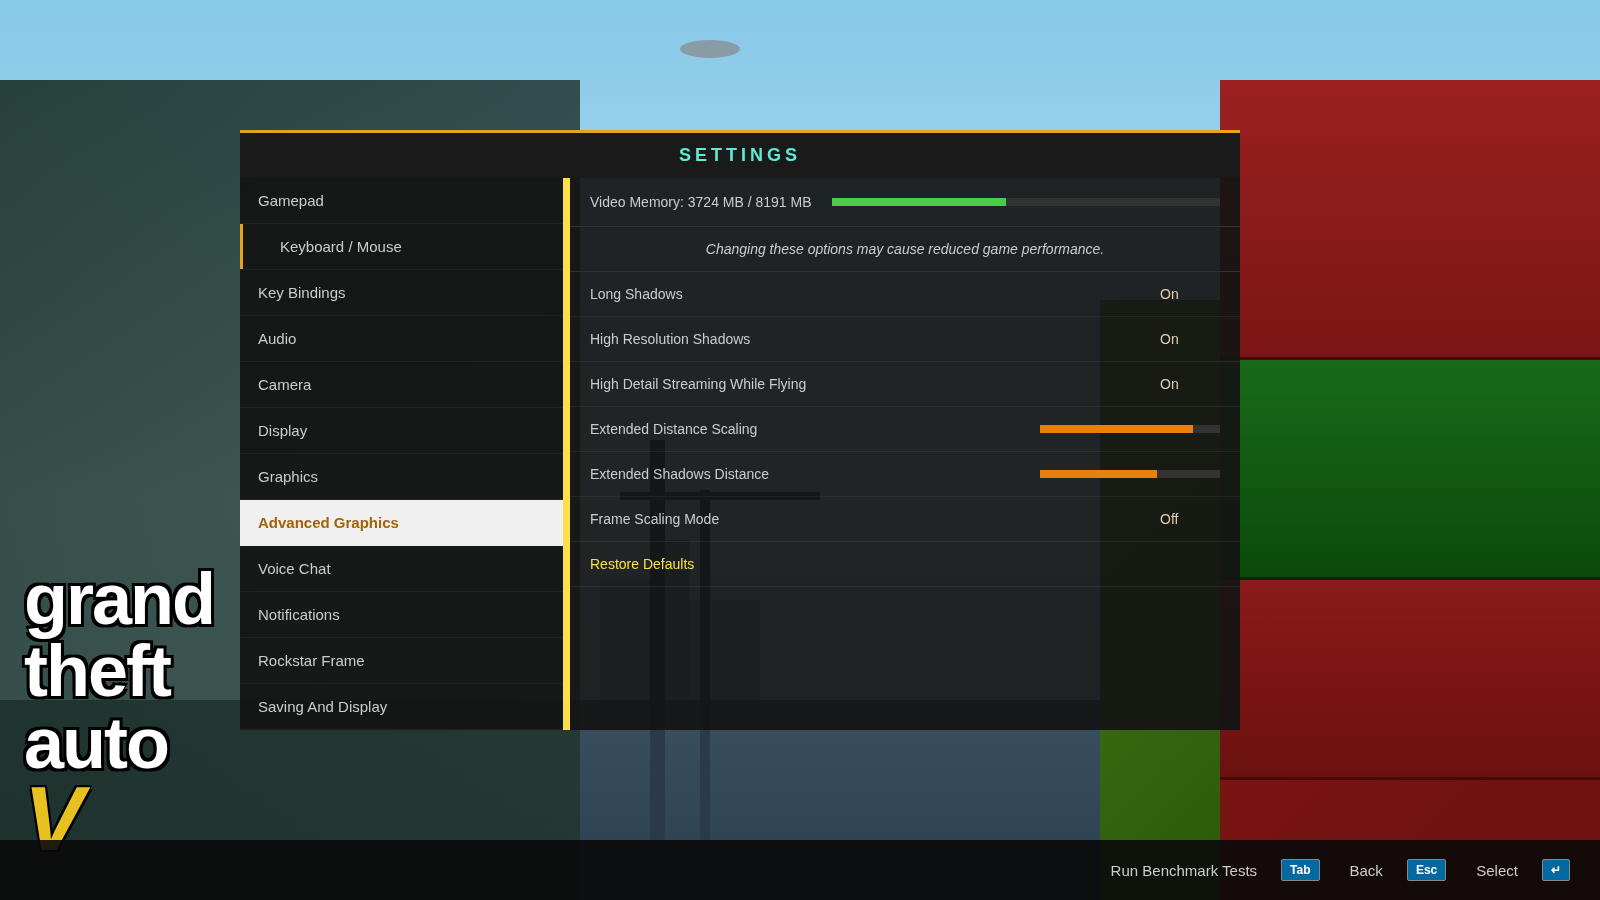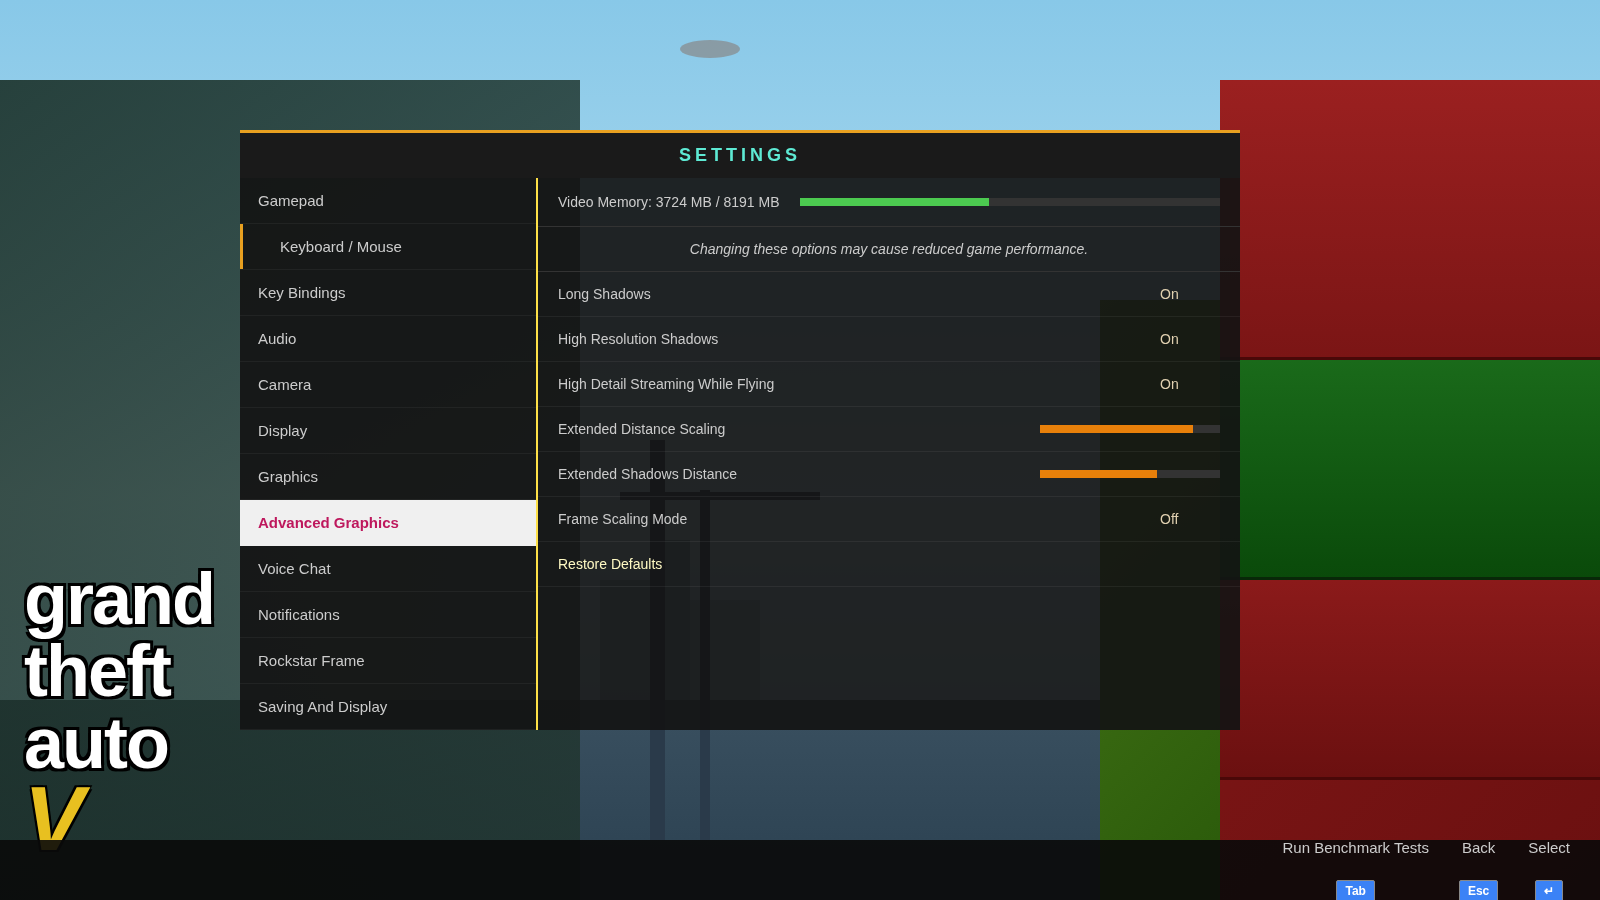--- a/index.html
+++ b/index.html
@@ -60,36 +60,36 @@
       letter-spacing: 4px;
     }
 
     .settings-body {
       display: flex;
       background: rgba(20, 20, 20, 0.92);
     }
 
     
     .nav-sidebar {
-      width: 298px;
+      width: 330px;
       flex-shrink: 0;
-      border-right: 2px solid #fde047;
+      border-right: 7px solid #fde047;
     }
 
     .nav-item {
       padding: 14px 18px;
       color: #ccc;
       font-size: 15px;
       cursor: pointer;
       border-bottom: 1px solid rgba(255,255,255,0.05);
     }
 
     .nav-item.active {
       background: #f0f0f0;
-      color: #be185d;
+      color: #a16207;
       font-weight: bold;
     }
 
     
     .content-panel {
       flex: 1;
       padding: 0;
     }
 
     .video-memory-bar {
@@ -160,21 +160,21 @@
       width: 85%;
     }
 
     .slider-fill-orange-small {
       height: 100%;
       background: #e8800a;
       width: 65%;
     }
 
     .restore-defaults {
-      color: #fef9c3;
+      color: #fde047;
       font-size: 14px;
       cursor: pointer;
       flex: 1;
     }
 
     
     .bottom-bar {
       position: absolute;
       bottom: 0;
       left: 0;
@@ -188,25 +188,24 @@
       gap: 30px;
       z-index: 25;
     }
 
     .bottom-action {
       display: flex;
       align-items: center;
       gap: 24px;
       color: #ccc;
       font-size: 15px;
-      flex-direction: column;
     }
 
     .key-badge {
-      background: #3b82f6;
+      background: #0369a1;
       color: #fff;
       padding: 3px 8px;
       font-size: 12px;
       font-weight: bold;
       border: 1px solid #888;
       border-radius: 2px;
       min-width: 28px;
       text-align: center;
     }
 

